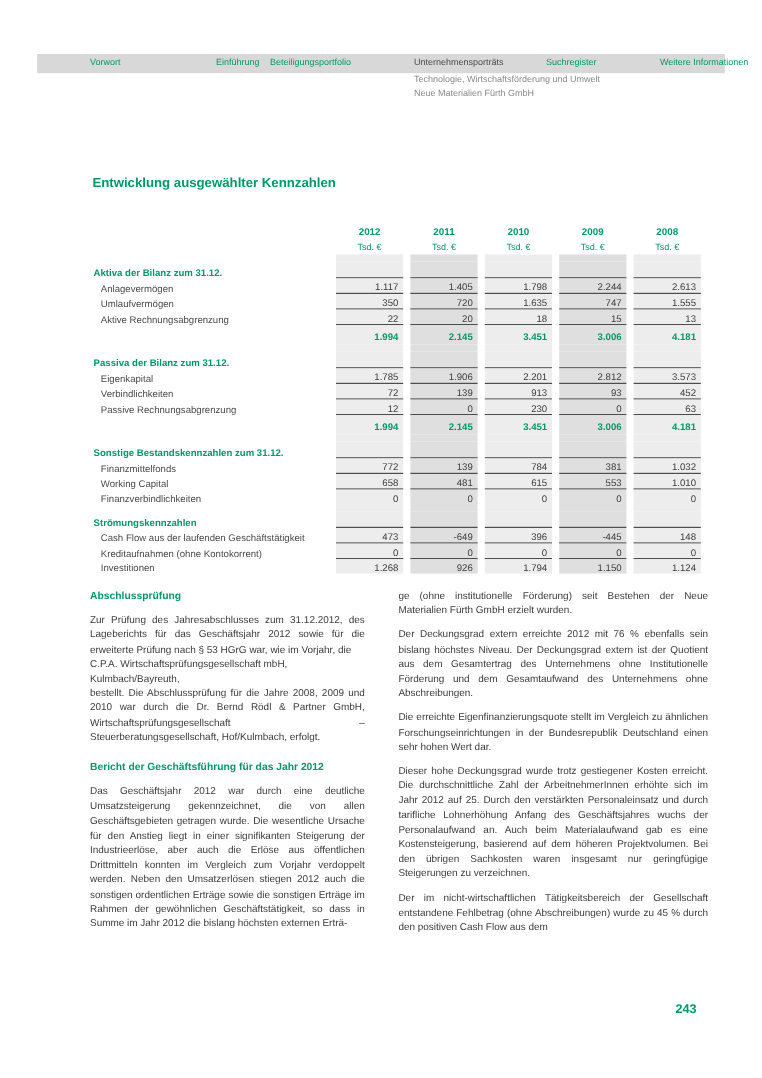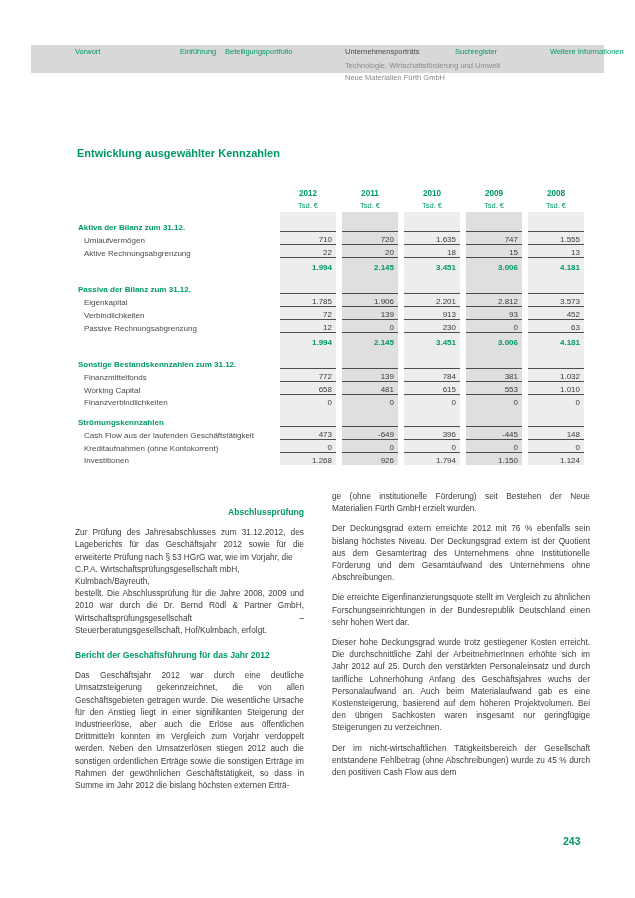--- a/index.html
+++ b/index.html
@@ -10,21 +10,21 @@
     --ink:#3c3c3c;
     --rule:#4d4d4d;
   }
   html,body{margin:0;padding:0;}
   body{
     width:635px;height:898px;background:#ffffff;position:relative;
     font-family:"Liberation Sans", sans-serif;color:var(--ink);
     overflow:hidden;
   }
   
-  .navbar{position:absolute;left:31px;top:45px;width:573px;height:28px;background:var(--navbg);}
+  .navbar{position:absolute;left:31px;top:45px;width:573px;height:16px;background:var(--navbg);}
   .nav-item{position:absolute;top:2px;font-size:7.5px;color:var(--green);white-space:nowrap;cursor:pointer;}
   .nav-item.active{color:#4a4a4a;}
   .context{position:absolute;left:345px;top:60px;font-size:7.5px;color:#8a8a8a;line-height:11.5px;}
   .context div{white-space:nowrap;}
 
   
   .page-title{position:absolute;left:45px;top:147px;margin:0;font-size:11px;font-weight:bold;color:var(--green);padding-left:32px;}
 
   
   .table-wrap{position:absolute;left:42px;top:186px;width:548px;}
@@ -41,21 +41,21 @@
   tr.total td{height:14px;padding-bottom:2px;}
   tr.total td.vc{color:var(--green);font-weight:bold;}
   tr.sp td{height:6px;}
 
   
   .columns{position:absolute;left:75px;top:490px;width:515px;display:flex;}
   .col{font-size:8.3px;line-height:12.2px;color:var(--ink);text-align:justify;}
   .col-left{width:229px;margin-right:28px;}
   .col-right{width:258px;}
   .bodyhead{color:var(--green);font-weight:bold;font-size:8.6px;margin:13px 0 8px;text-align:left;}
-  .col > .bodyhead:first-child{margin-top:16px;text-align:right;}
+  .col > .bodyhead:first-child{margin-top:0;}
   .col p{margin:0 0 8px;}
   .col p.tight{margin-bottom:0;}
   .center{text-align:left;margin:0;}
 
   .page-number{position:absolute;left:563px;top:835px;font-size:10.5px;font-weight:bold;color:var(--green);}
 </style>
 </head>
 <body>
 
 <div class="navbar" id="navbar">
@@ -113,22 +113,30 @@
         </tr>
         <tr>
           <td class="sec">Aktiva der Bilanz zum 31.12.</td>
           <td class="vc ub cl"></td>
           <td class="vc ub cd"></td>
           <td class="vc ub cl"></td>
           <td class="vc ub cd"></td>
           <td class="vc ub cl"></td>
         </tr>
         <tr>
+          <td class="lab">Anlagevermögen</td>
+          <td class="vc cl ub">1.117</td>
+          <td class="vc cd ub">1.405</td>
+          <td class="vc cl ub">1.798</td>
+          <td class="vc cd ub">2.244</td>
+          <td class="vc cl ub">2.613</td>
+        </tr>
+        <tr>
           <td class="lab">Umlaufvermögen</td>
-          <td class="vc cl ub">710</td>
+          <td class="vc cl ub">350</td>
           <td class="vc cd ub">720</td>
           <td class="vc cl ub">1.635</td>
           <td class="vc cd ub">747</td>
           <td class="vc cl ub">1.555</td>
         </tr>
         <tr>
           <td class="lab">Aktive Rechnungsabgrenzung</td>
           <td class="vc cl ub">22</td>
           <td class="vc cd ub">20</td>
           <td class="vc cl ub">18</td>

